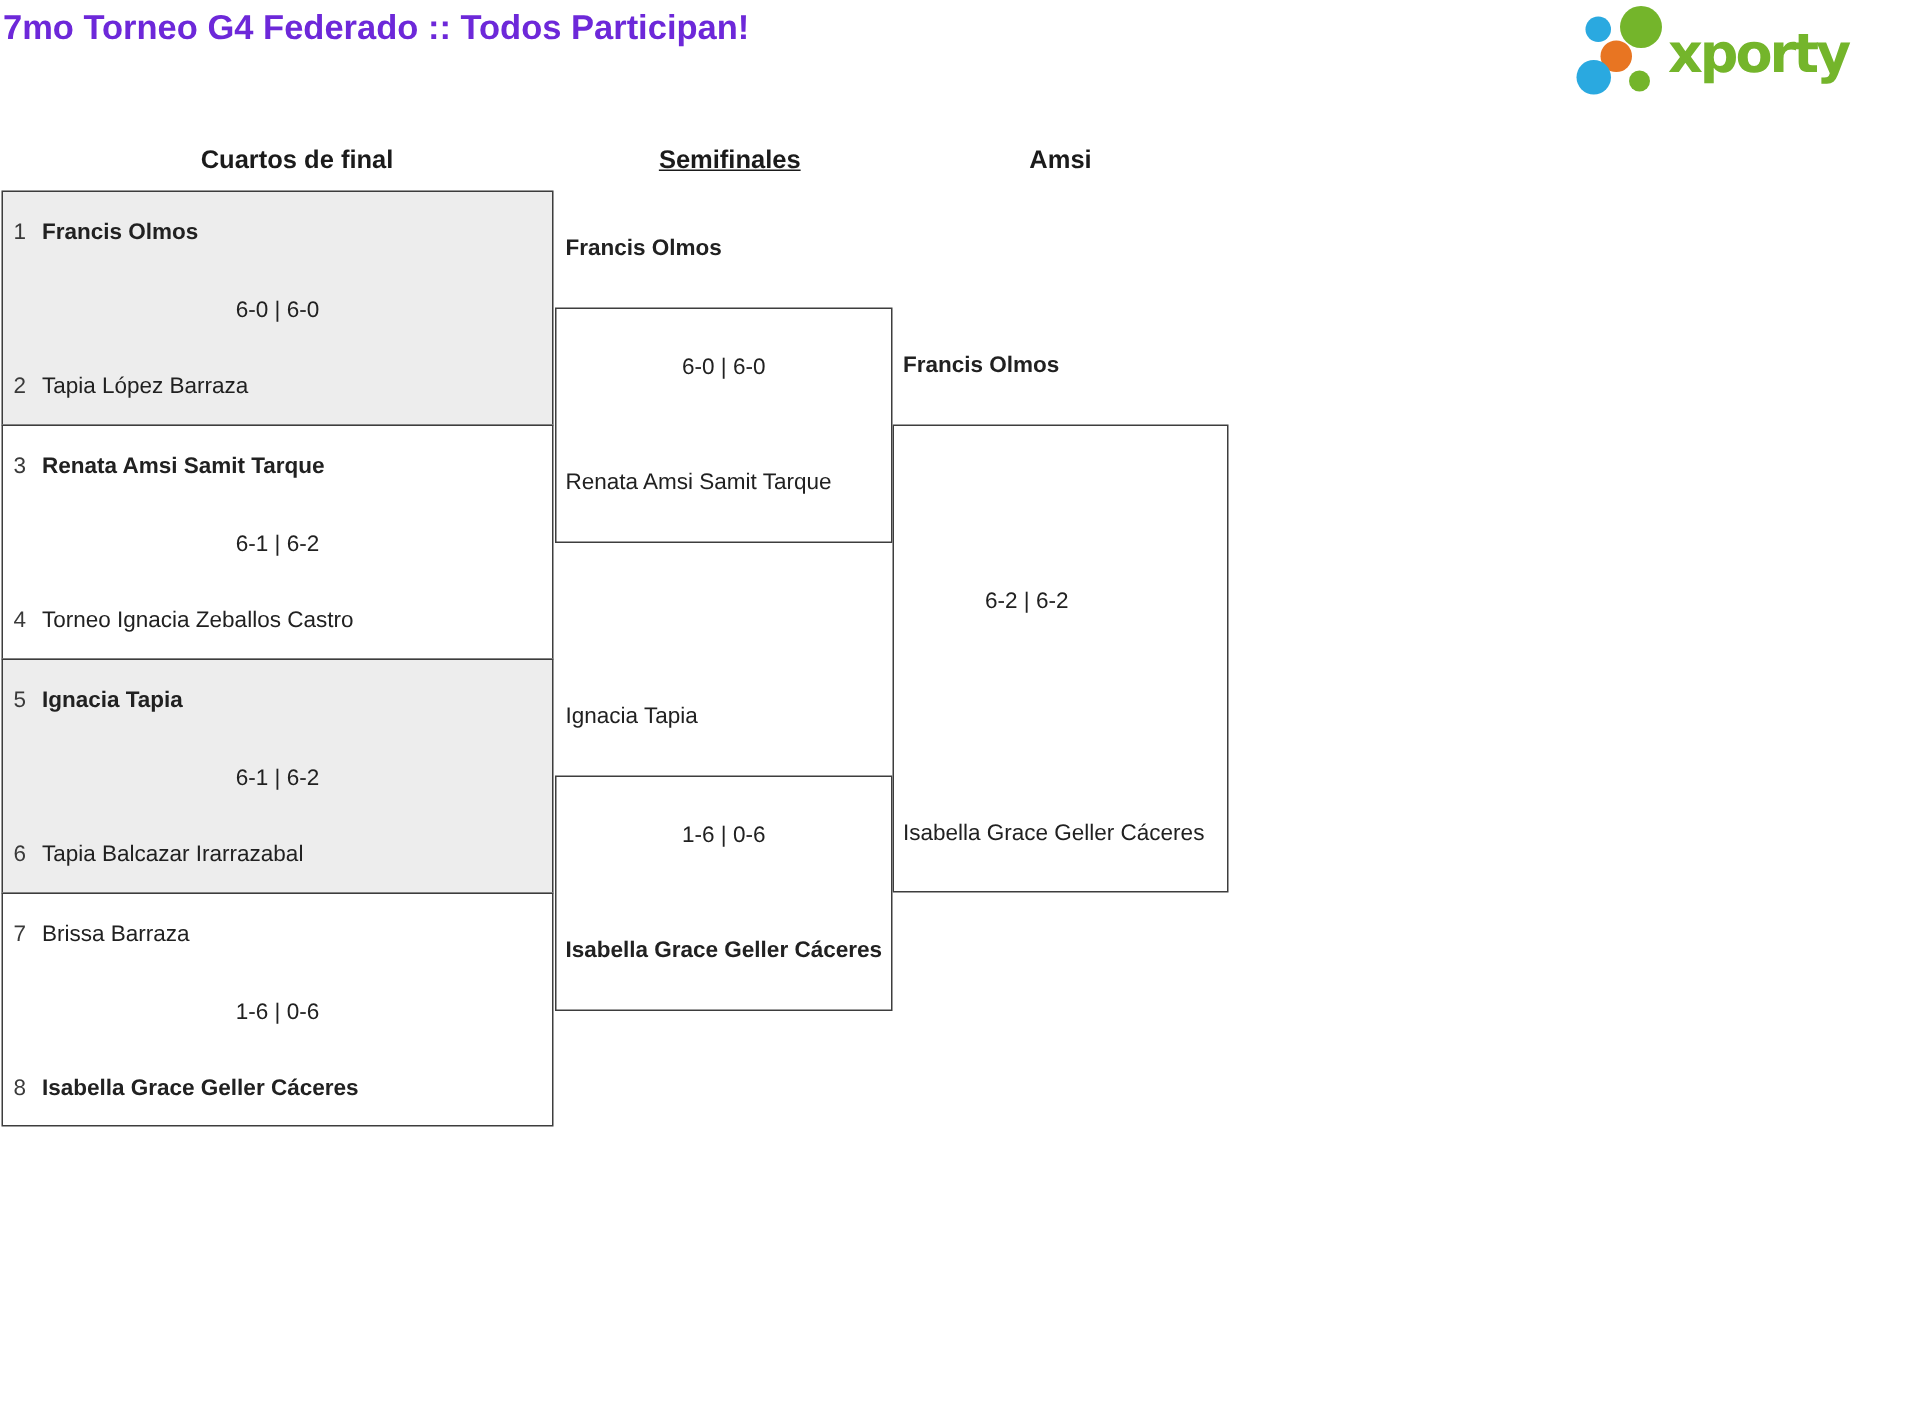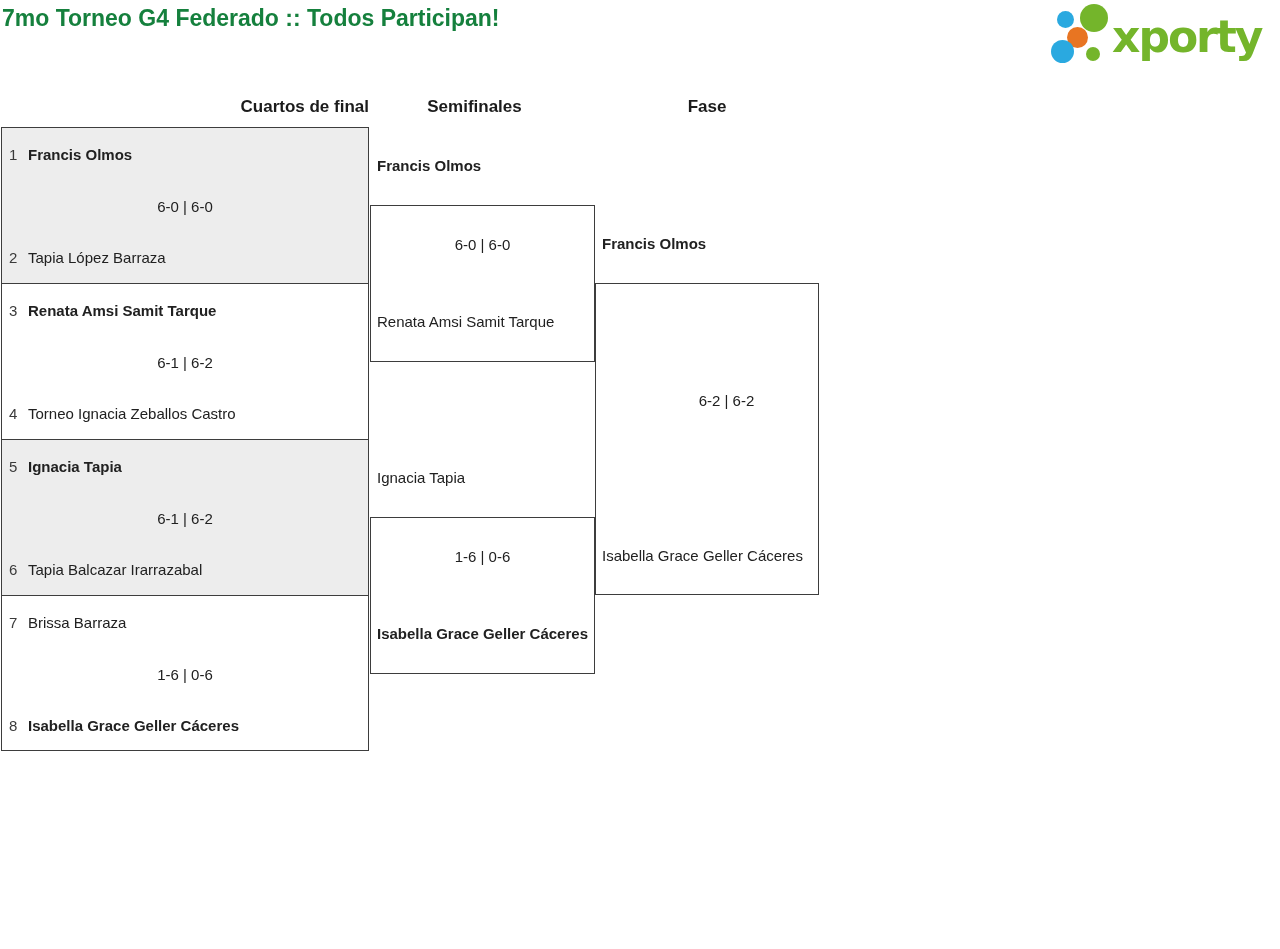--- a/index.html
+++ b/index.html
@@ -1,39 +1,39 @@
 <!DOCTYPE html>
 <html><head>
 <meta charset="utf-8">
 <style>
   html,body{margin:0;padding:0;background:#fff;}
   .page{position:relative;width:1280px;height:949px;background:#ffffff;
         font-family:"Liberation Sans",sans-serif;color:#212121;overflow:hidden;}
 
   
   .title{position:absolute;left:2px;top:2px;font-size:23px;font-weight:700;
-         line-height:32px;color:#15803d;white-space:nowrap;}
+         line-height:32px;color:#6d28d9;white-space:nowrap;}
 
   
   .logo{position:absolute;left:1045px;top:0;width:235px;height:75px;cursor:pointer;}
   .dot{position:absolute;border-radius:50%;}
   .dot.blue-s {left:12px;top:11px;width:17px;height:17px;background:#2aa9e0;}
   .dot.green-l{left:35px;top:4px;width:28px;height:28px;background:#74b52b;}
   .dot.orange {left:22px;top:27px;width:21px;height:21px;background:#e87522;}
   .dot.blue-l {left:6px;top:40px;width:23px;height:23px;background:#2aa9e0;}
   .dot.green-s{left:41px;top:47px;width:14px;height:14px;background:#74b52b;}
   .logo-text{position:absolute;left:67px;top:12px;font-family:"DejaVu Sans",sans-serif;
-             font-size:44px;line-height:50px;font-weight:800;letter-spacing:-2px;
+             font-size:36px;line-height:50px;font-weight:800;letter-spacing:-2px;
              color:#74b52b;white-space:nowrap;}
 
   
   .hdr{position:absolute;top:97px;height:20px;line-height:20px;font-size:17px;
        font-weight:700;text-align:center;color:#1b1b1b;}
-  .hdr-qf{left:1px;width:368px;text-align:right;}
-  .hdr-sf{left:362px;width:225px;}
+  .hdr-qf{left:14px;width:368px;}
+  .hdr-sf{left:374px;width:225px;text-decoration:underline;}
   .hdr-f {left:595px;width:224px;}
 
   
   .mbox{position:absolute;box-sizing:border-box;border:1px solid #3d3d3d;background:#ffffff;}
   .mbox.shade{background:#ededed;}
   .qf1{left:1px;top:127px;width:368px;height:157px;}
   .qf2{left:1px;top:283px;width:368px;height:157px;}
   .qf3{left:1px;top:439px;width:368px;height:157px;}
   .qf4{left:1px;top:595px;width:368px;height:156px;}
   .sf1{left:370px;top:205px;width:225px;height:157px;}
@@ -50,21 +50,21 @@
   .pname{display:inline-block;padding-left:26px;}
 
   
   .sf1-p1{left:377px;top:156px;}
   .sf1-sc{left:370px;width:225px;top:235px;text-align:center;}
   .sf1-p2{left:377px;top:312px;}
   .sf2-p1{left:377px;top:468px;}
   .sf2-sc{left:370px;width:225px;top:547px;text-align:center;}
   .sf2-p2{left:377px;top:624px;}
   .f-p1{left:602px;top:234px;}
-  .f-sc{left:623px;width:207px;top:391px;text-align:center;}
+  .f-sc{left:581px;width:207px;top:391px;text-align:center;}
   .f-p2{left:602px;top:546px;}
 </style>
 </head>
 <body>
 
 <div class="page">
 
   <div class="title">
     <div>7mo Torneo G4 Federado :: Todos Participan!</div>
   </div>
@@ -73,21 +73,21 @@
     <span class="dot blue-s"></span>
     <span class="dot green-l"></span>
     <span class="dot orange"></span>
     <span class="dot blue-l"></span>
     <span class="dot green-s"></span>
     <span class="logo-text">xporty</span>
   </div>
 
   <div class="hdr hdr-qf">Cuartos de final</div>
   <div class="hdr hdr-sf">Semifinales</div>
-  <div class="hdr hdr-f">Fase</div>
+  <div class="hdr hdr-f">Amsi</div>
 
   <div class="mbox qf1 shade">
     <div class="t m-p1">
       <span class="seed">1</span>
       <span class="pname bold">Francis Olmos</span>
     </div>
     <div class="t m-score">6-0 | 6-0</div>
     <div class="t m-p2">
       <span class="seed">2</span>
       <span class="pname">Tapia López Barraza</span>

